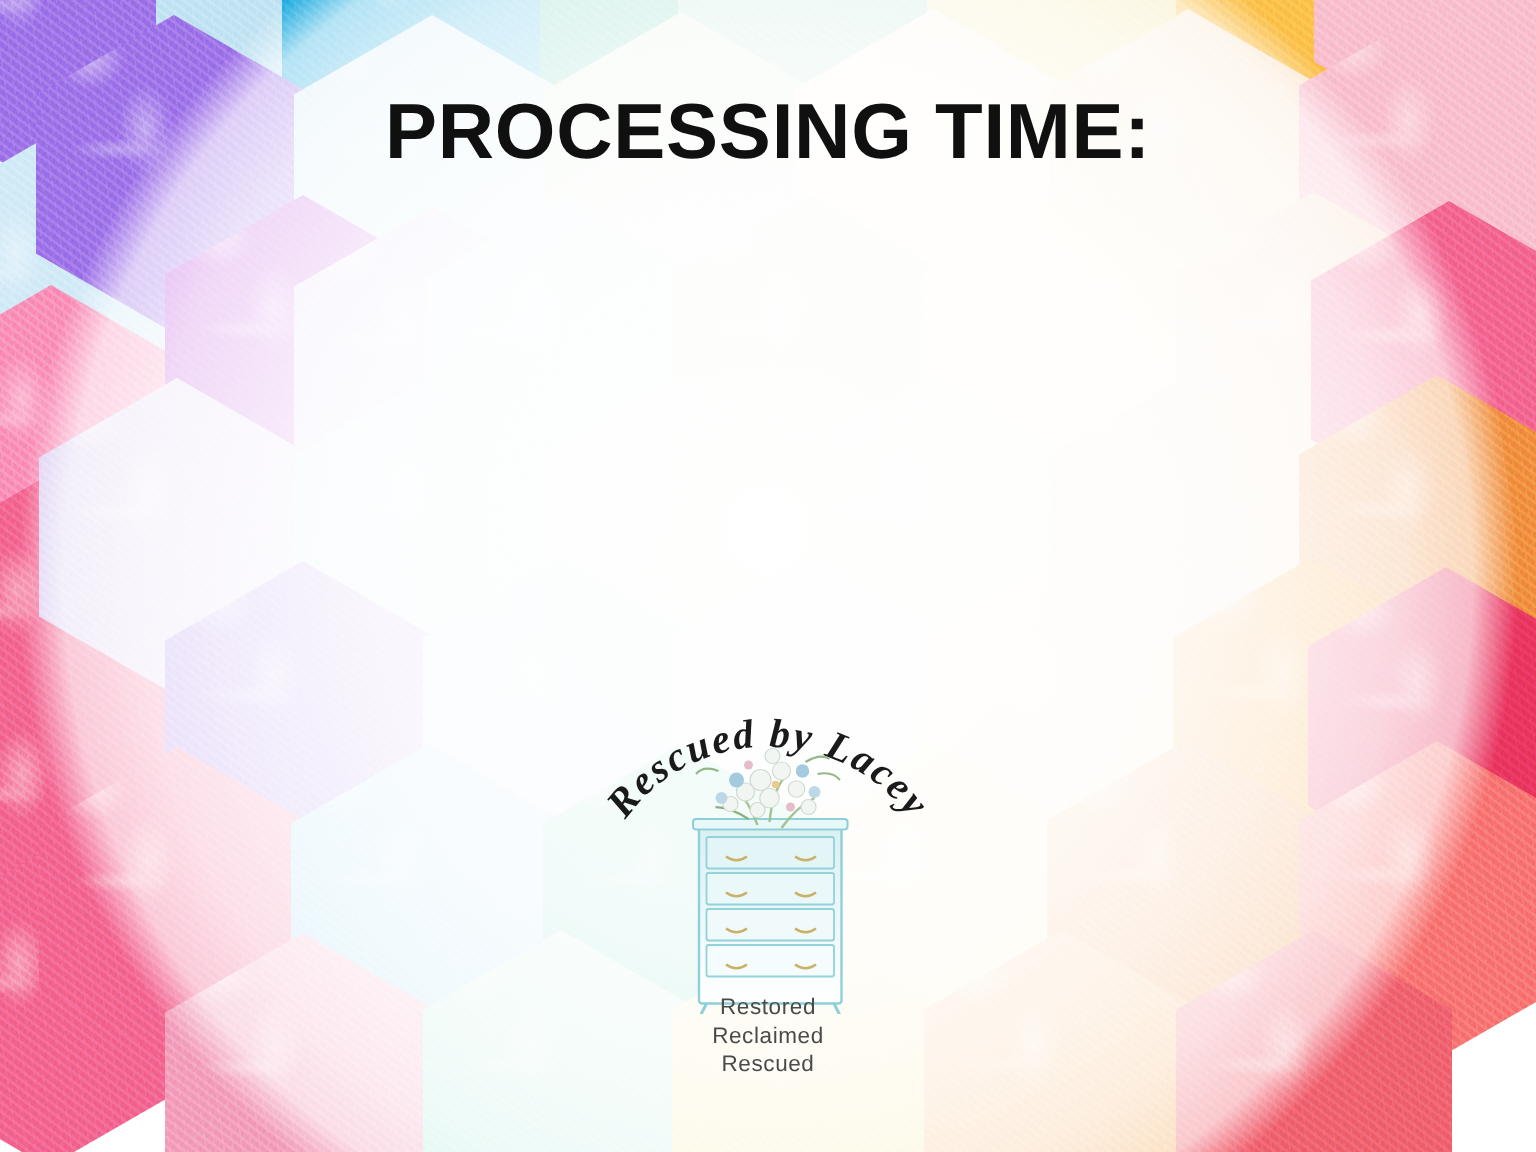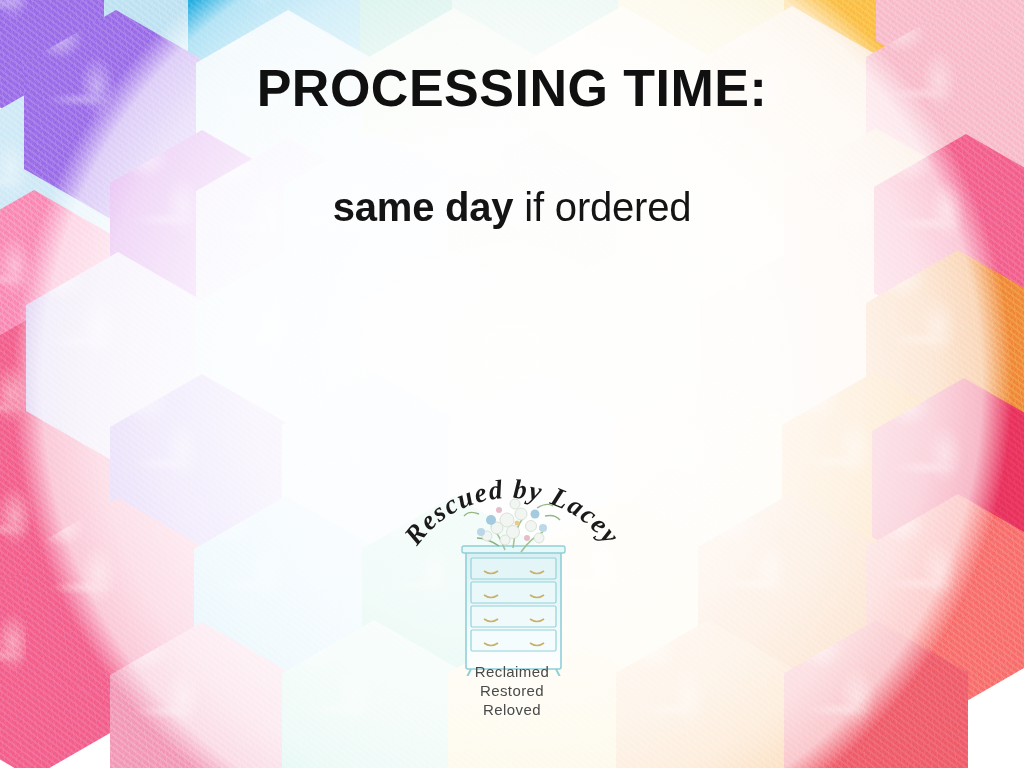--- a/index.html
+++ b/index.html
@@ -402,21 +402,20 @@
     </div>
 
   <div id="fade"></div>
   <div id="fade2"></div>
 
   <div id="content">
 
     <div class="line-head">PROCESSING TIME:</div>
 
 
-    <div class="line-body1"><span class="b">same day</span><span> if ordered</span></div>
 
 
   </div>
 
   <div id="logo">
     <svg width="250" height="200" viewBox="0 0 250 200">
       <defs>
         <path id="arcpath" d="M 14,112 A 112,104 0 0 1 236,112"></path>
         <linearGradient id="drawerg" x1="0" y1="0" x2="0" y2="1">
           <stop offset="0" stop-color="#d8f0f2"></stop>
@@ -474,19 +473,19 @@
         <circle cx="112" cy="34" r="3" fill="#e6b9c8"></circle>
         <circle cx="140" cy="62" r="3" fill="#e6b9c8"></circle>
         <circle cx="130" cy="47" r="2.5" fill="#e8c98a"></circle>
         <path d="M150 32 q10 -6 16 -2" stroke="#8fb47f" stroke-width="1.4" fill="none"></path>
         <path d="M158 40 q10 -2 15 4" stroke="#8fb47f" stroke-width="1.4" fill="none"></path>
         <path d="M92 38 q-10 -4 -15 2" stroke="#8fb47f" stroke-width="1.4" fill="none"></path>
       </g>
     </svg>
 
     <div class="tag">
+      <div>Restored</div>
       <div>Reclaimed</div>
-      <div>Restored</div>
-      <div>Reloved</div>
+      <div>Rescued</div>
     </div>
   </div>
 
 </div>
 
 </body></html>

